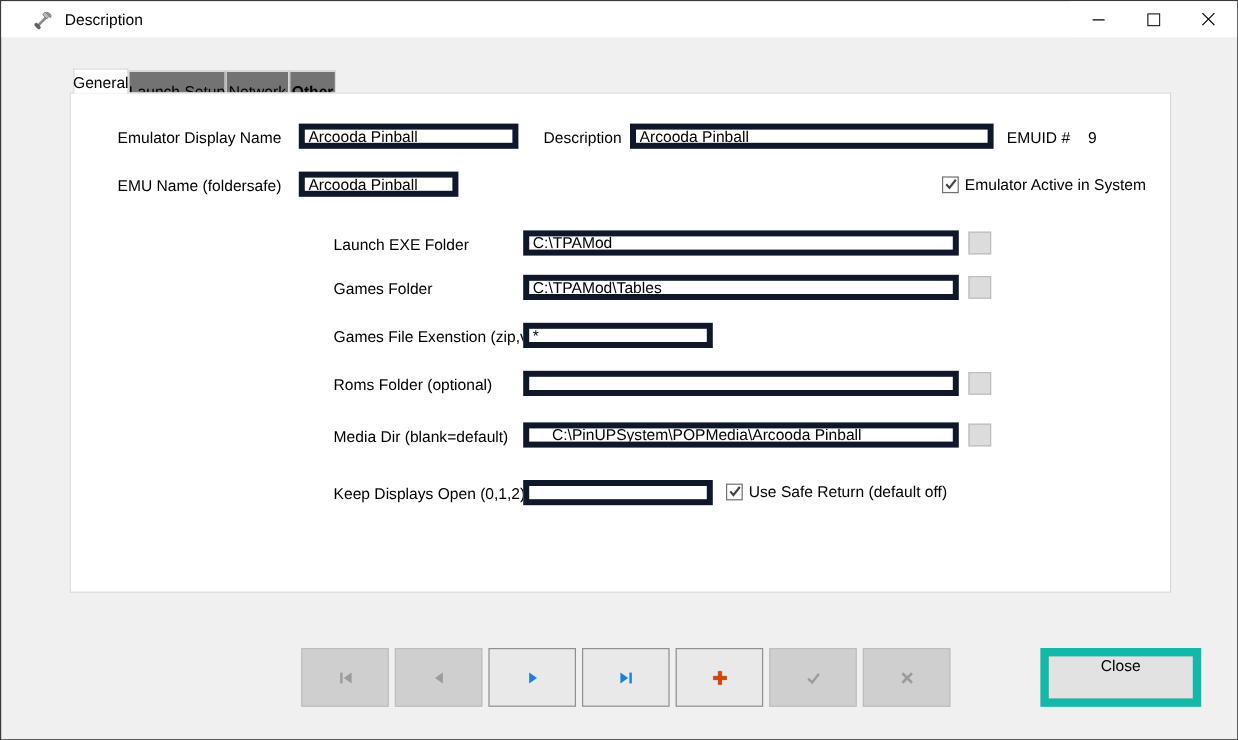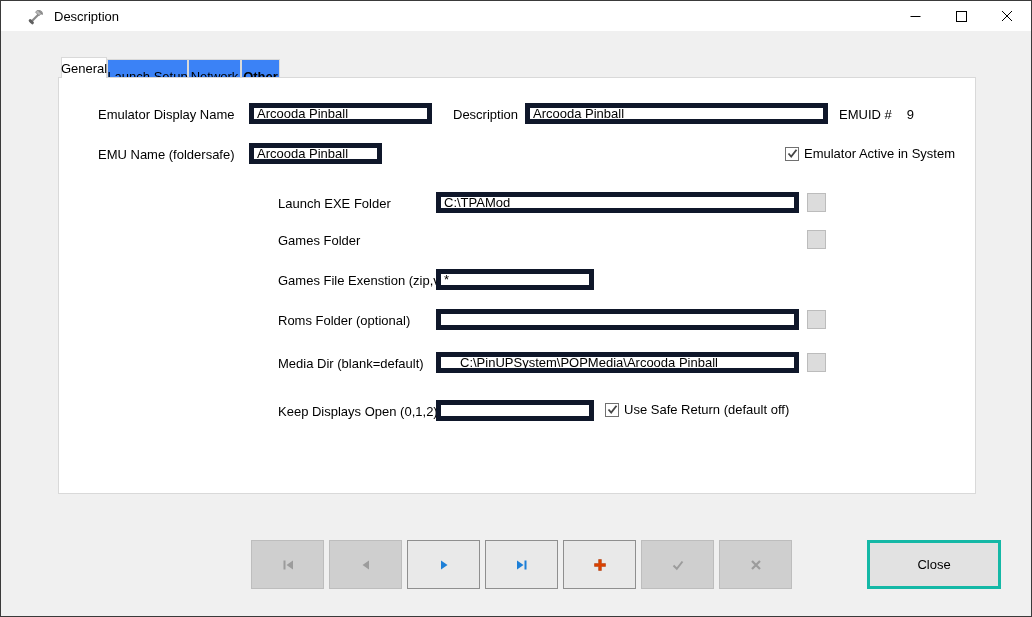--- a/index.html
+++ b/index.html
@@ -16,21 +16,21 @@
   .title-icon { position:absolute; left:27px; top:7px; width:17px; height:17px; }
   .title-text { position:absolute; left:53px; top:8px; font-size:13px; white-space:nowrap; }
   .win-controls { position:absolute; right:1px; top:0; height:30px; display:flex; }
   .win-btn { width:46px; height:30px; display:flex; align-items:center; justify-content:center; background:#ffffff; }
   .win-btn svg { display:block; }
 
   
   .tab { position:absolute; display:flex; align-items:center; justify-content:center;
          border:1px solid #d9d9d9; font-size:13px; white-space:nowrap; }
   .tab.active { top:56px; height:21px; background:#ffffff; border-bottom:none; z-index:3; }
-  .tab.inactive { top:58px; height:34px; background:#3b82f6; z-index:1; }
+  .tab.inactive { top:58px; height:34px; background:#737373; z-index:1; }
 
   
   .panel { position:absolute; left:57px; top:76px; width:918px; height:417px;
            background:#ffffff; border:1px solid #d9d9d9; z-index:2; }
 
   .flabel { position:absolute; white-space:nowrap; font-size:13px; z-index:4; }
   .textbox { position:absolute; height:21px; border:5px solid #0f172a; background:#fff;
              font-family:"Liberation Sans", sans-serif; font-size:13px; padding:0 3px; z-index:4; }
 
   .browse-btn { position:absolute; width:19px; height:19px; background:#dcdcdc;
@@ -46,22 +46,22 @@
 
   
   .navbtn { position:absolute; top:539px; width:73px; height:49px;
             display:flex; align-items:center; justify-content:center; }
   .navbtn[data-enabled="true"]  { background:#e9e9e9; border:1px solid #8f8f8f; color:#1d7fd7; }
   .navbtn[data-enabled="false"] { background:#cfcfcf; border:1px solid #bdbdbd; color:#9c9c9c; }
   .navbtn.add-btn[data-enabled="true"] { color:#dd4300; }
   .navbtn svg { display:block; }
 
   .close-form-btn { position:absolute; left:866px; top:539px; width:134px; height:49px;
-            background:#e2e2e2; border:3px solid #14b8a6; display:flex;
-            align-items:center; justify-content:center; font-size:13px; }
+            background:#e2e2e2; border:7px solid #14b8a6; display:flex;
+            align-items:flex-start; justify-content:center; font-size:13px; }
 </style>
 </head>
 <body>
 
 <div class="window">
 
   <div class="titlebar">
     <span class="title-icon">
       <svg width="17" height="17" viewBox="0 0 17 17">
         <path d="M3 14 L11 6" stroke="#8a8a8a" stroke-width="2.2" stroke-linecap="round"></path>
@@ -123,20 +123,21 @@
         </svg>
     </span>
     <span class="cb-label">Emulator Active in System</span>
   </div>
 
   <span class="flabel" style="left:277px; top:195px;">Launch EXE Folder</span>
   <input class="textbox" style="left: 435px; top: 191px; width: 363px;" value="C:\TPAMod">
   <div class="browse-btn" style="left:806px; top:192px;"></div>
 
   <span class="flabel" style="left:277px; top:232px;">Games Folder</span>
+  <input class="textbox" style="left: 435px; top: 228px; width: 363px;" value="C:\TPAMod\Tables">
   <div class="browse-btn" style="left:806px; top:229px;"></div>
 
   <span class="flabel" style="left:277px; top:272px;">Games File Exenstion (zip,vpx)</span>
   <input class="textbox" style="left: 435px; top: 268px; width: 158px;" value="*">
 
   <span class="flabel" style="left:277px; top:312px;">Roms Folder (optional)</span>
   <input class="textbox" style="left: 435px; top: 308px; width: 363px;" value="">
   <div class="browse-btn" style="left:806px; top:309px;"></div>
 
   <span class="flabel" style="left:277px; top:355px;">Media Dir (blank=default)</span>

